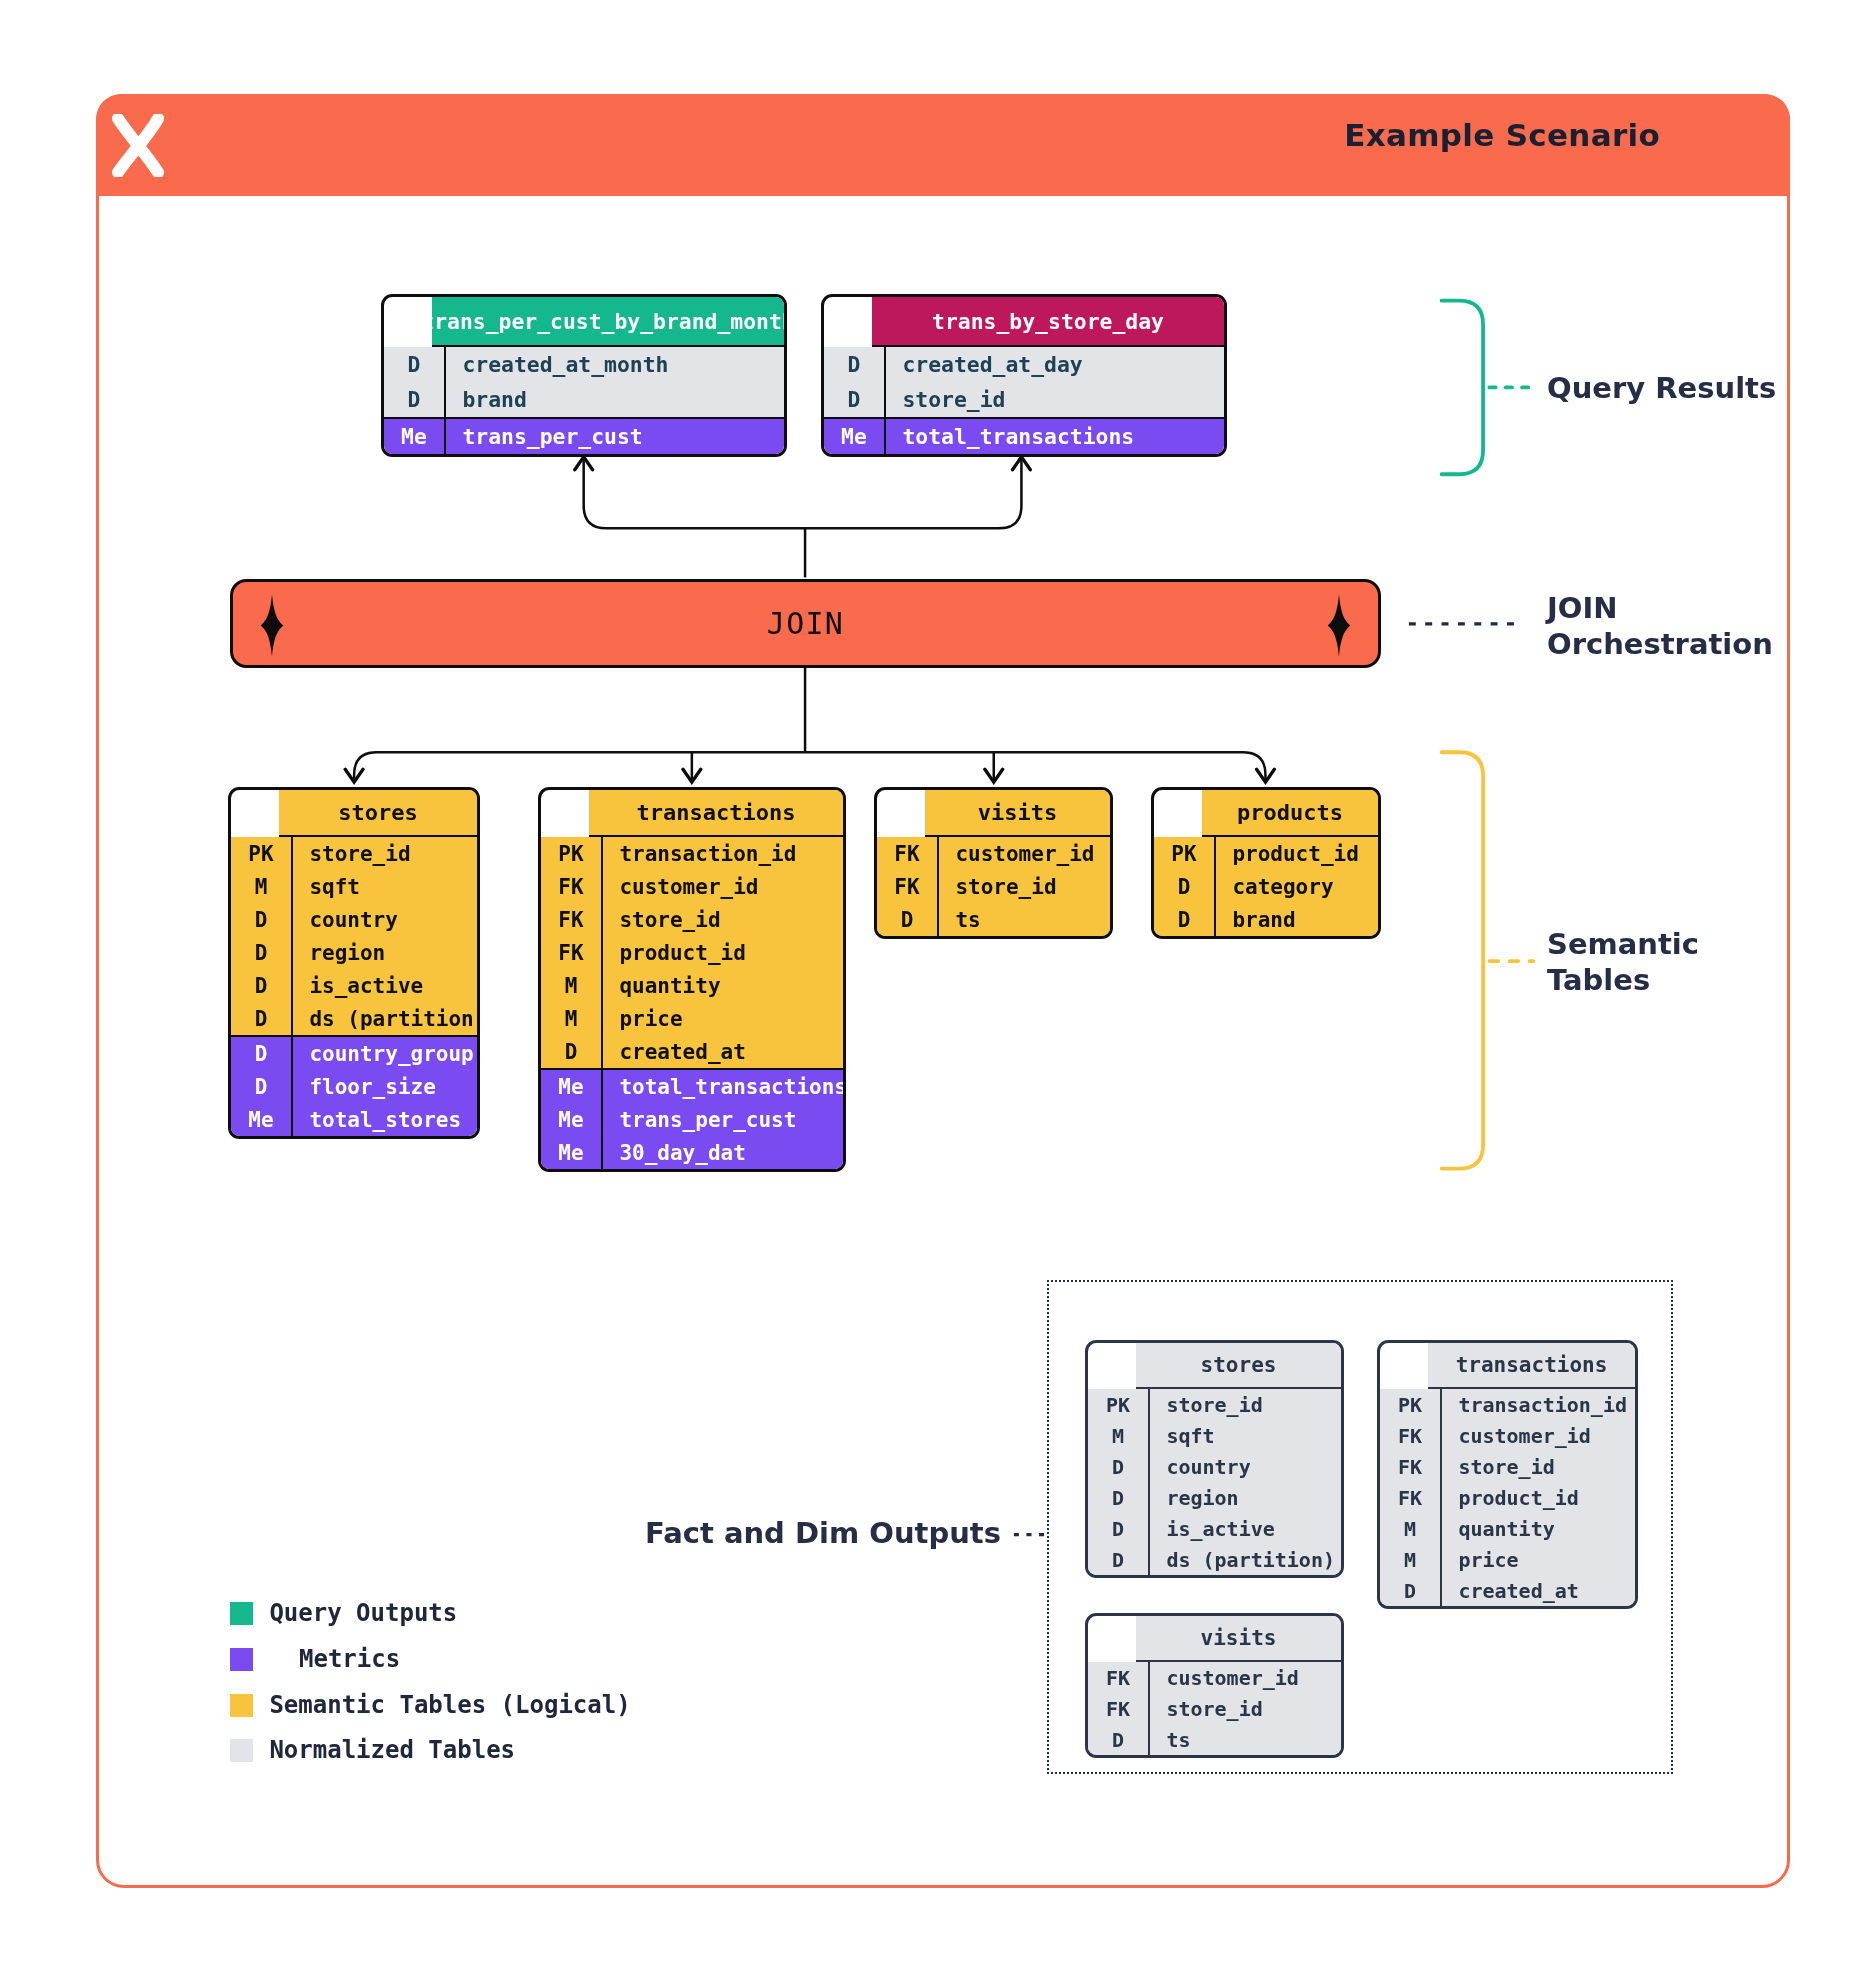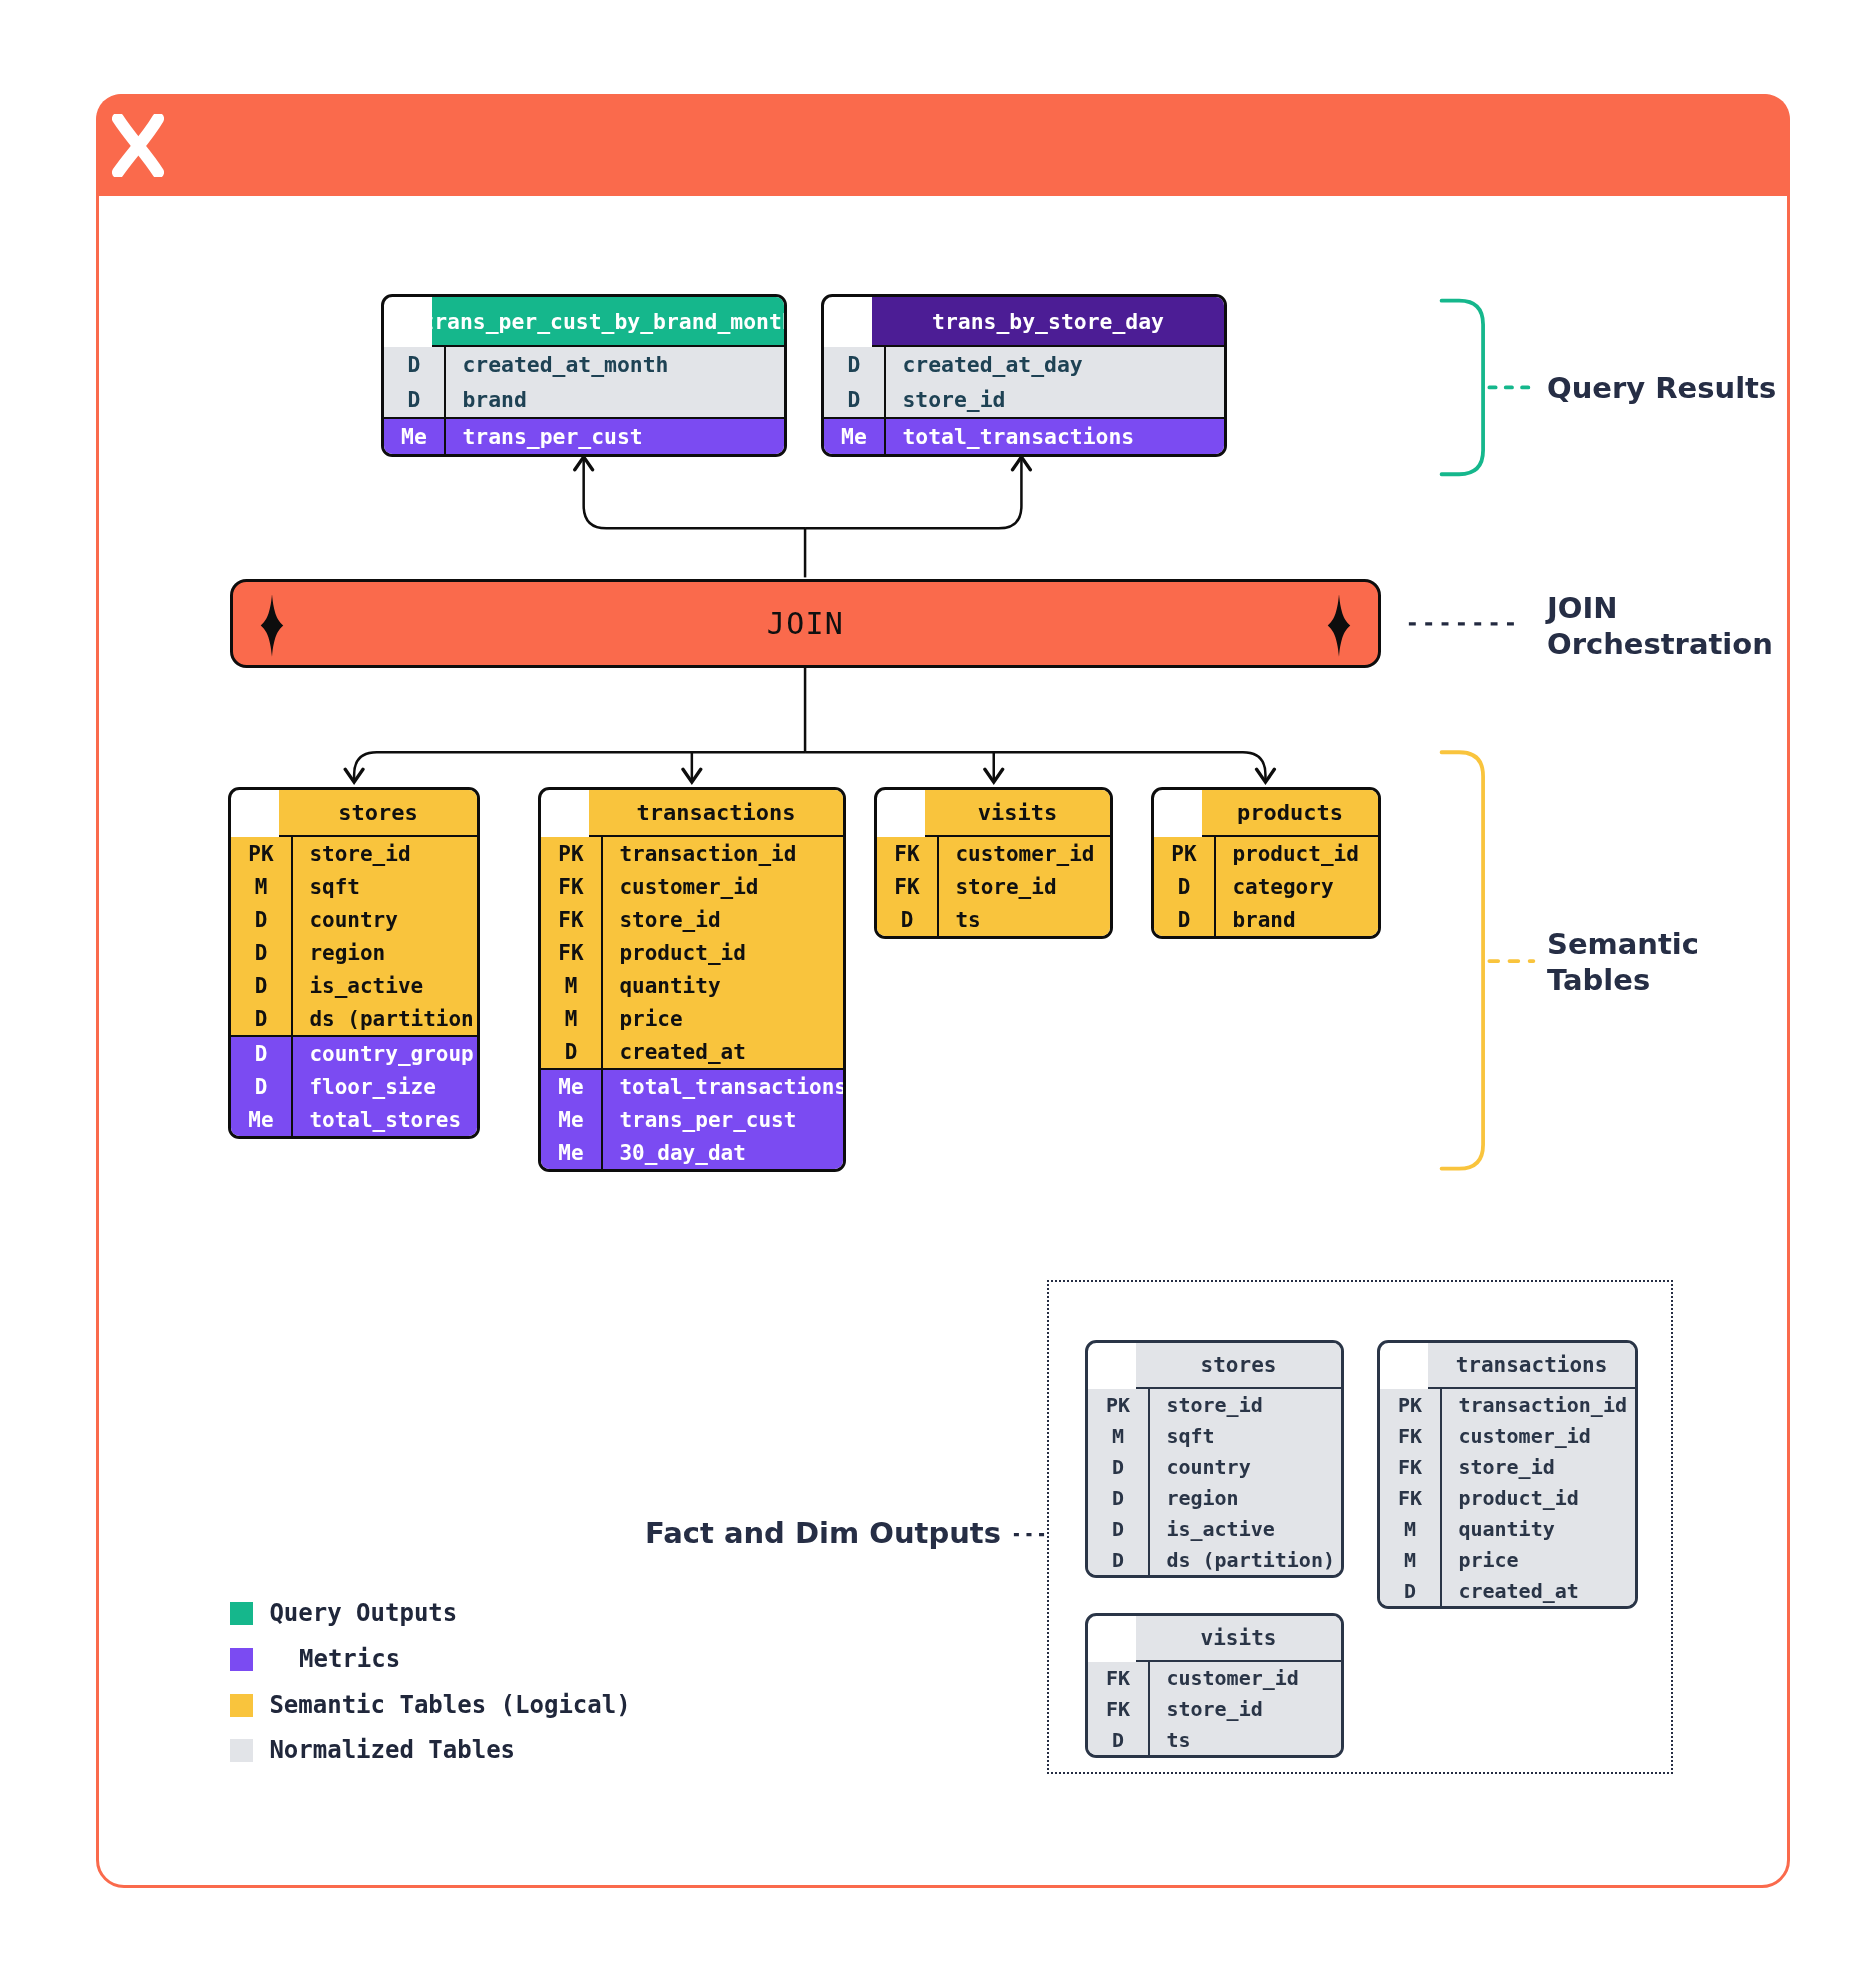--- a/index.html
+++ b/index.html
@@ -51,20 +51,21 @@
 
   <div class="container"></div>
   <div class="appbar"></div>
 
   <div class="logo">
     <svg width="52" height="63" viewBox="0 0 90 110">
       <path d="M10,8 C32,42 60,70 80,102" stroke="#ffffff" stroke-width="21" stroke-linecap="round" fill="none"></path>
       <path d="M80,8 C60,42 32,70 10,102" stroke="#ffffff" stroke-width="21" stroke-linecap="round" fill="none"></path>
     </svg>
   </div>
+  <div class="appbar-title">Example Scenario</div>
 
   <svg class="overlay" width="1868" height="1985" viewBox="0 0 2970 3156">
     <defs>
       <marker id="chev" viewBox="-14 -14 28 28" markerWidth="11" markerHeight="11" refX="0" refY="0" orient="auto">
         <path d="M-12,-9 L1,0 L-12,9" fill="none" stroke="#0d0d0d" stroke-width="3.4" stroke-linecap="round"></path>
       </marker>
     </defs>
 
     <path d="M1280,918 V840" fill="none" stroke="#0d0d0d" stroke-width="4"></path>
     <path d="M1280,840 H964 Q928,840 928,804 V728" fill="none" stroke="#0d0d0d" stroke-width="4" marker-end="url(#chev)"></path>
@@ -96,21 +97,21 @@
       <div class="row" style="height: 35px; font-size: 21.4px; background: rgb(226, 228, 232); color: rgb(30, 66, 84);">
         <div class="ty">D</div>
         <div class="fd">brand</div>
       </div>
       <div class="row sect-split" style="height: 35px; font-size: 21.4px; background: rgb(123, 75, 242); color: rgb(255, 255, 255);">
         <div class="ty">Me</div>
         <div class="fd">trans_per_cust</div>
       </div>
     </div>
   <div id="qt1" class="tbl" style="left: 821px; top: 294px; width: 406px;">
-      <div class="hd" style="height: 48px; font-size: 21.4px; background: #4c1d95; color: rgb(255, 255, 255);">trans_by_store_day</div>
+      <div class="hd" style="height: 48px; font-size: 21.4px; background: #be185d; color: rgb(255, 255, 255);">trans_by_store_day</div>
       <div class="row" style="height: 35px; font-size: 21.4px; background: rgb(226, 228, 232); color: rgb(30, 66, 84);">
         <div class="ty">D</div>
         <div class="fd">created_at_day</div>
       </div>
       <div class="row" style="height: 35px; font-size: 21.4px; background: rgb(226, 228, 232); color: rgb(30, 66, 84);">
         <div class="ty">D</div>
         <div class="fd">store_id</div>
       </div>
       <div class="row sect-split" style="height: 35px; font-size: 21.4px; background: rgb(123, 75, 242); color: rgb(255, 255, 255);">
         <div class="ty">Me</div>

